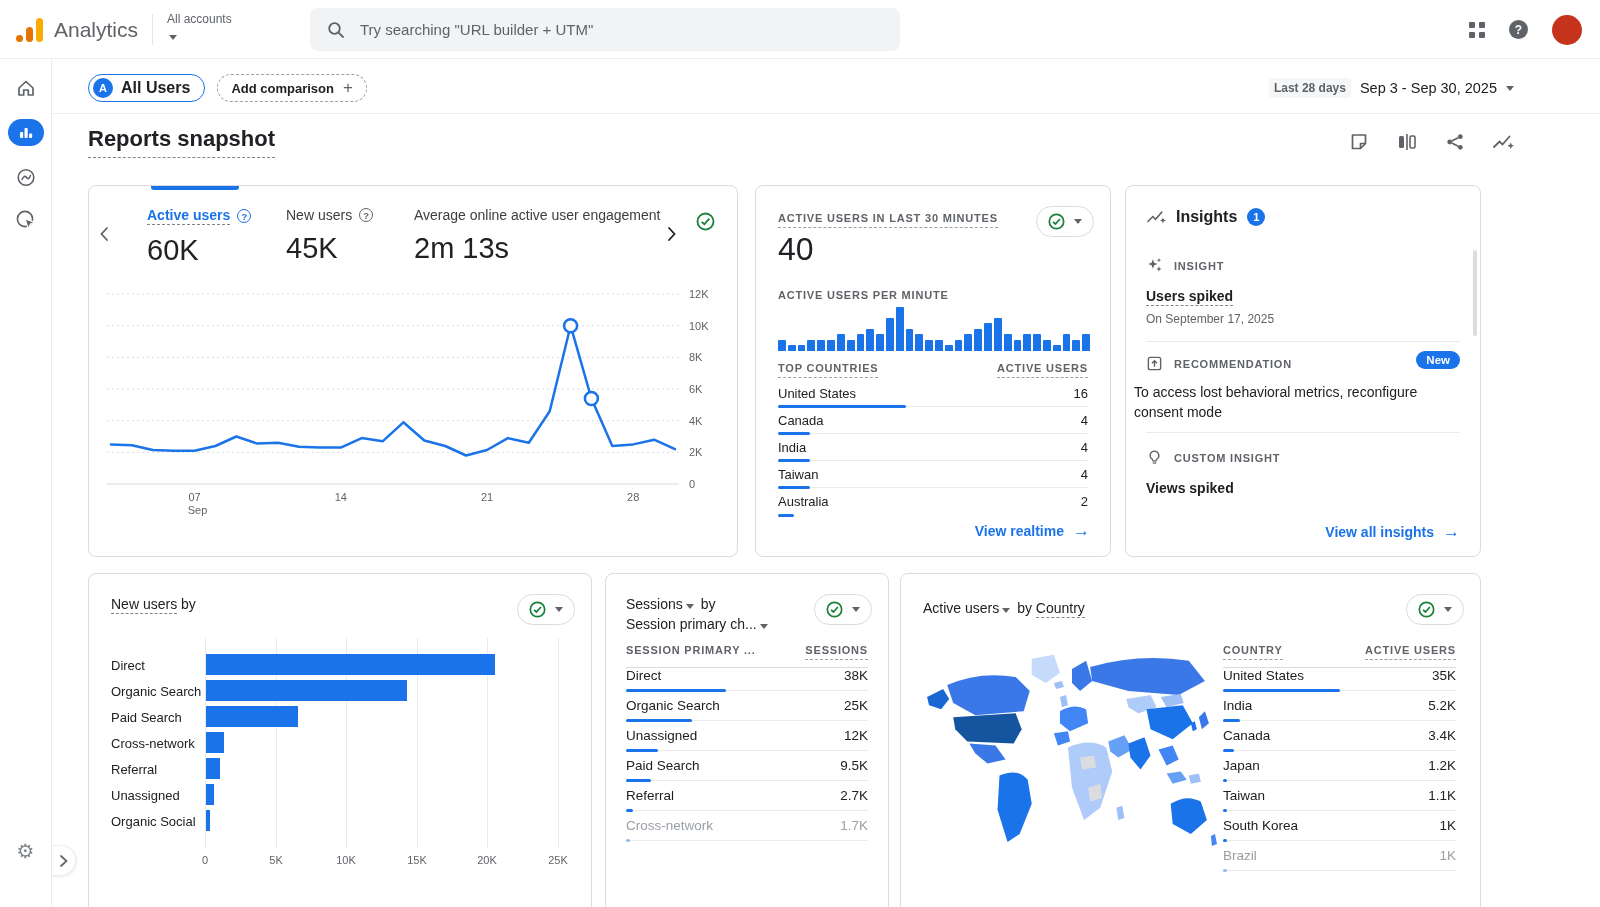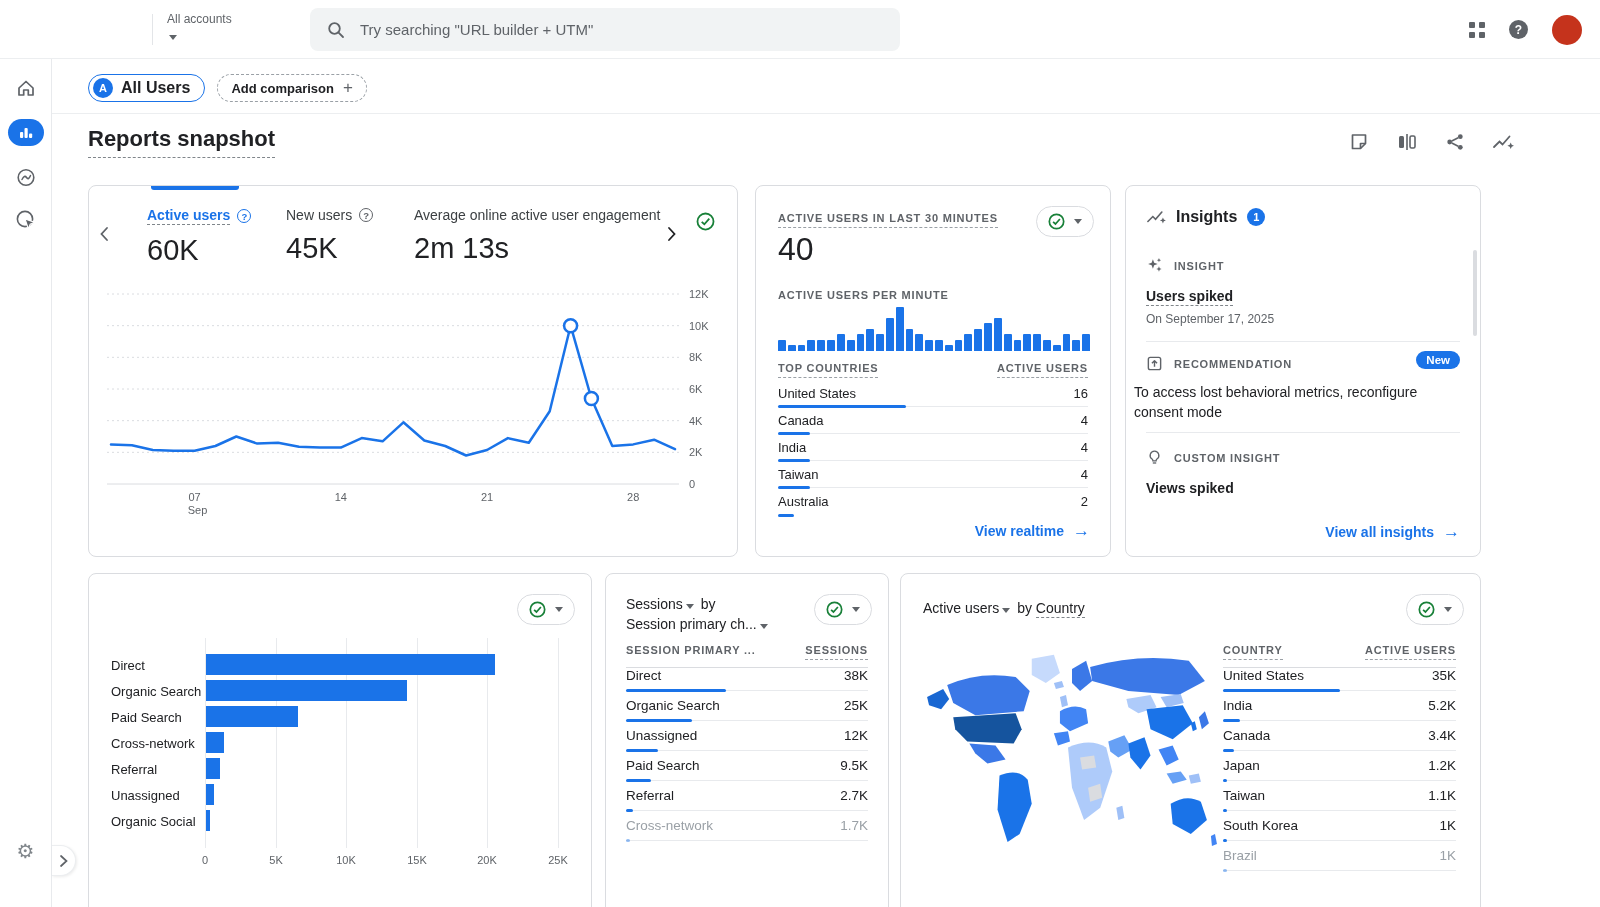--- a/index.html
+++ b/index.html
@@ -156,20 +156,28 @@
   .f-cols { left:322px; right:24px; top:70px; }
   .f-rows { position:absolute; left:322px; right:24px; top:87px; }
   .map-wrap { position:absolute; left:18px; top:72px; width:302px; height:228px; }
 </style>
 </head>
 <body>
 
 <div id="app">
 
   <header class="topbar">
+    <div class="logo-wrap">
+      <span class="ga-logo">
+          <span class="b1"></span>
+          <span class="b2"></span>
+          <span class="b3"></span>
+        </span>
+      <span class="product">Analytics</span>
+    </div>
     <span class="tb-div"></span>
     <div class="account-wrap">
       <div class="account-label">All accounts</div>
       <span class="caret"></span>
     </div>
     <div class="searchbar">
       <span style="display:flex;">
         <svg width="18" height="18" viewBox="0 0 18 18">
             <circle cx="7.5" cy="7.5" r="5.3" fill="none" stroke="#5f6368" stroke-width="1.8"></circle>
             <line x1="11.6" y1="11.6" x2="16" y2="16" stroke="#5f6368" stroke-width="1.8" stroke-linecap="round"></line>
@@ -227,20 +235,25 @@
     <div class="controls-row">
       <div class="segment-chip">
         <span class="seg-avatar">A</span>
         <span class="seg-label">All Users</span>
       </div>
       <div class="add-chip">
         <span>Add comparison</span>
         <span class="plus-icon">+</span>
       </div>
     </div>
+    <div class="date-area">
+      <span class="date-preset">Last 28 days</span>
+      <span class="date-text">Sep 3 - Sep 30, 2025</span>
+      <span class="caret"></span>
+    </div>
     <div class="row-divider"></div>
 
     <div class="title-row">
       <h1 class="page-title">Reports snapshot</h1>
       <div class="title-icons">
         <span>
           <svg width="20" height="20" viewBox="0 0 20 20">
               <path d="M3.5 3 H16.5 V11.5 L11.5 16.5 H3.5 Z" fill="none" stroke="#5f6368" stroke-width="1.7" stroke-linejoin="round"></path>
               <path d="M11.5 16.5 V11.5 H16.5" fill="none" stroke="#5f6368" stroke-width="1.7" stroke-linejoin="round"></path>
             </svg>
@@ -456,20 +469,21 @@
       <div class="ins-item-title it2">Views spiked</div>
       <div class="link ins-link">
         <span>View all insights</span>
           <span class="arrow-glyph">→</span>
       </div>
       <div class="ins-scroll"></div>
     </section>
 
     <section class="card card-d">
       <div class="d-title">
+        <div><span class="du">New users</span> <span>by</span></div>
       </div>
       <div class="check-pill cb-pill">
         <svg width="17" height="17" viewBox="0 0 18 18">
             <circle cx="9" cy="9" r="7.6" fill="none" stroke="#188038" stroke-width="1.8"></circle>
             <path d="M5.4 9.3 L7.9 11.6 L12.6 6.3" fill="none" stroke="#188038" stroke-width="1.8"></path>
           </svg>
         <span class="caret"></span>
       </div>
       <div id="d-chart" class="dchart">
           <span class="vgrid" style="left:94px"></span>

